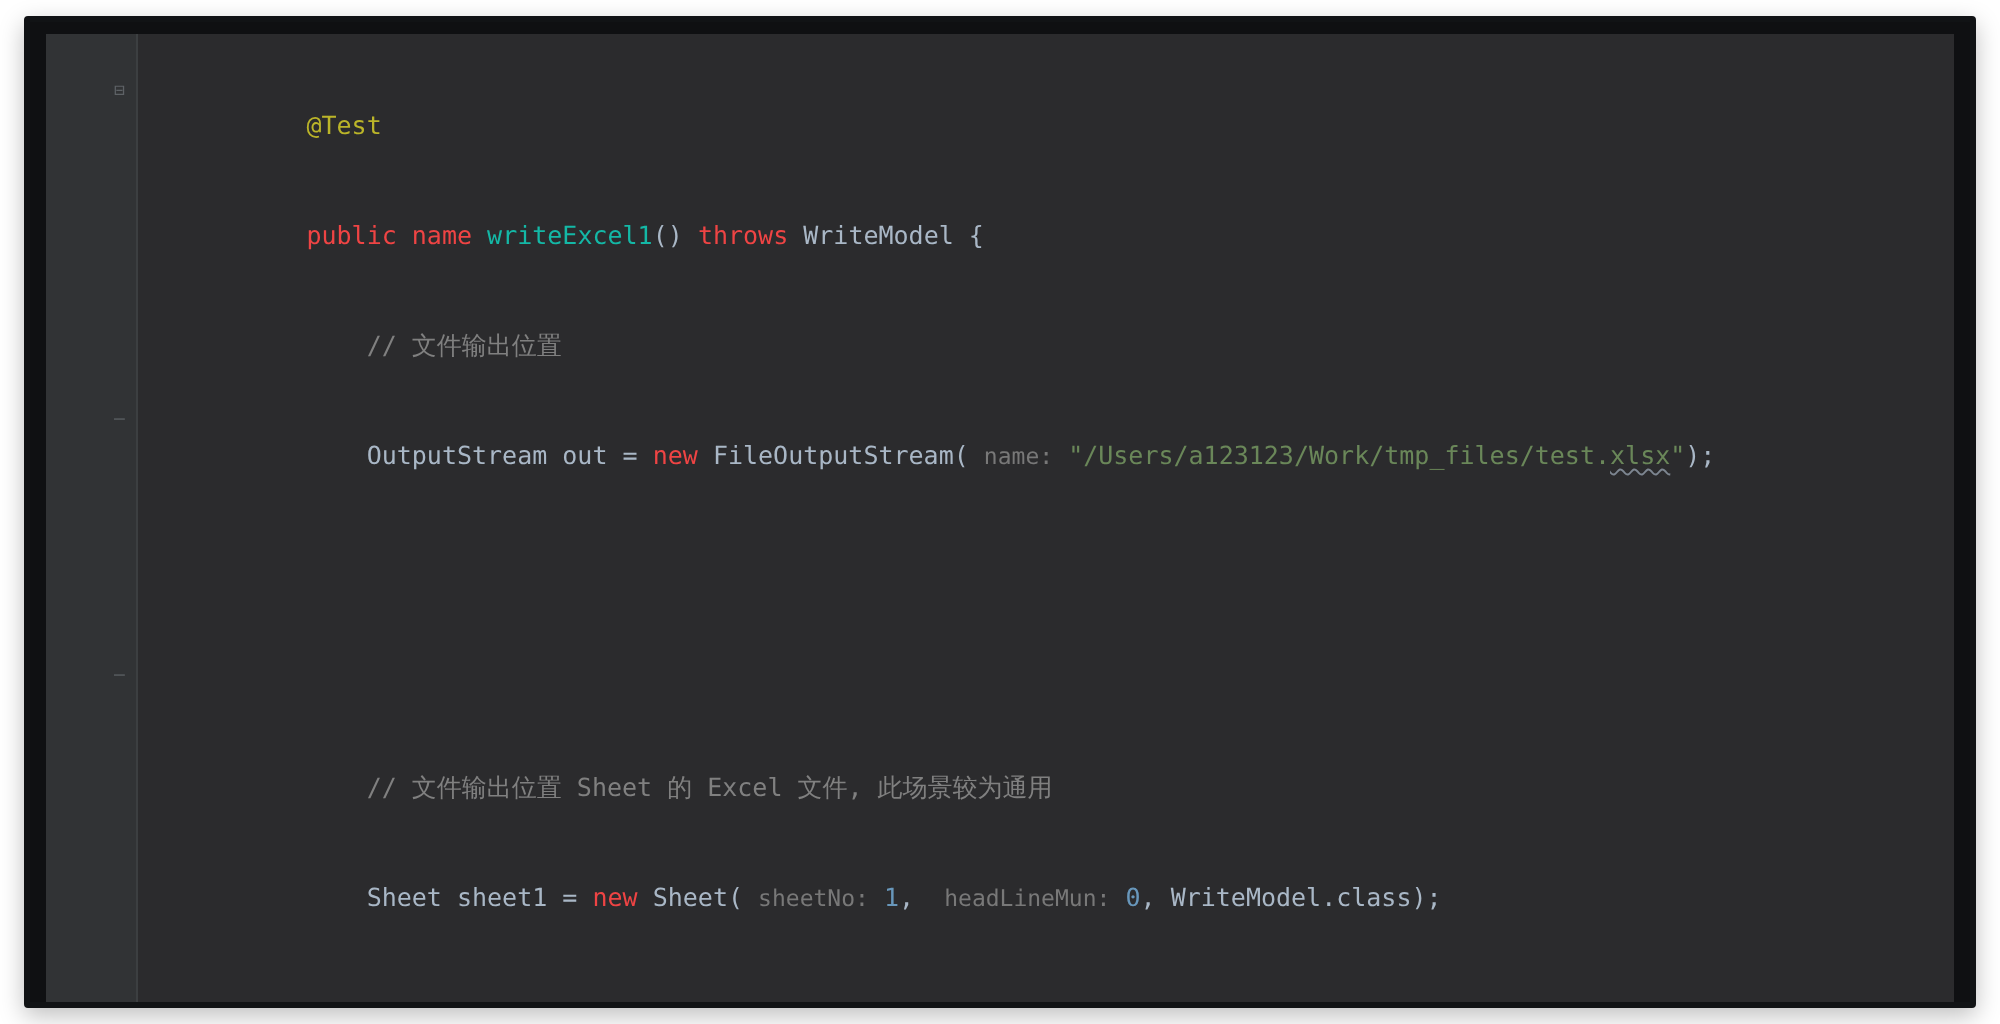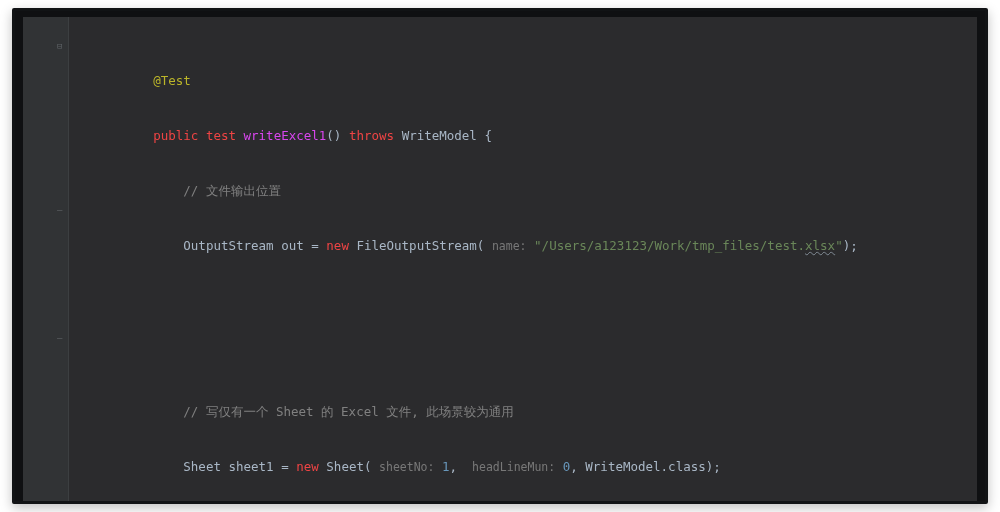--- a/index.html
+++ b/index.html
@@ -38,56 +38,56 @@
     position: relative;
     flex-shrink: 0;
   }
   .gutter .fold {
     position: absolute;
     left: 34px;
     font-size: 9px;
     color: #5e6266;
   }
   .code {
-    padding: 18px 0 0 24px;
+    padding: 0 0 0 24px;
     line-height: 18.4px;
     color: #a9b7c6;
     white-space: pre;
     position: relative;
   }
   .code div { position: relative; }
   .annot { color: #bbb529; }
   .kw { color: #ef4444; }
-  .fn { color: #d946ef; }
+  .fn { color: #14b8a6; }
   .comment { color: #808080; text-align: center; }
   .num { color: #6897bb; }
   .str { color: #6a8759; }
   .hint { color: #787878; font-size: 11.5px; }
   .static { font-style: italic; }
   .ul-wavy { text-decoration: underline wavy rgba(169,183,198,0.65); text-decoration-thickness: 1px; }
 </style>
 </head>
 <body>
 
 <div class="window">
   <div class="editor">
     <div class="gutter">
       <span class="fold" style="top:24px">⊟</span>
       <span class="fold" style="top:188px">—</span>
       <span class="fold" style="top:316px">—</span>
     </div>
 
     <div class="code">
       <div>        <span class="annot">@Test</span></div>
-      <div>        <span class="kw">public</span> <span class="kw">test</span> <span class="fn">writeExcel1</span><span>()</span> <span class="kw">throws</span> <span>WriteModel</span> <span>{</span></div>
+      <div>        <span class="kw">public</span> <span class="kw">name</span> <span class="fn">writeExcel1</span><span>()</span> <span class="kw">throws</span> <span>WriteModel</span> <span>{</span></div>
       <div>            <span class="comment">// 文件输出位置</span></div>
       <div>            <span>OutputStream</span> <span>out</span> <span>=</span> <span class="kw">new</span> <span>FileOutputStream</span>( <span class="hint">name:</span> <span class="str">"/Users/a123123/Work/tmp_files/test.</span><span class="str ul-wavy">xlsx</span><span class="str">"</span><span>);</span></div>
       <div>&nbsp;</div>
       <div>&nbsp;</div>
-      <div>            <span class="comment">// 写仅有一个 Sheet 的 Excel 文件, 此场景较为通用</span></div>
+      <div>            <span class="comment">// 文件输出位置 Sheet 的 Excel 文件, 此场景较为通用</span></div>
       <div>            <span>Sheet</span> <span>sheet1</span> <span>=</span> <span class="kw">new</span> <span>Sheet</span>( <span class="hint">sheetNo:</span> <span class="num">1</span><span>,</span>  <span class="hint">headLineMun:</span> <span class="num">0</span><span>,</span> <span>WriteModel</span><span>.class);</span></div>
       
       
       
       
       
       
       
       
       

